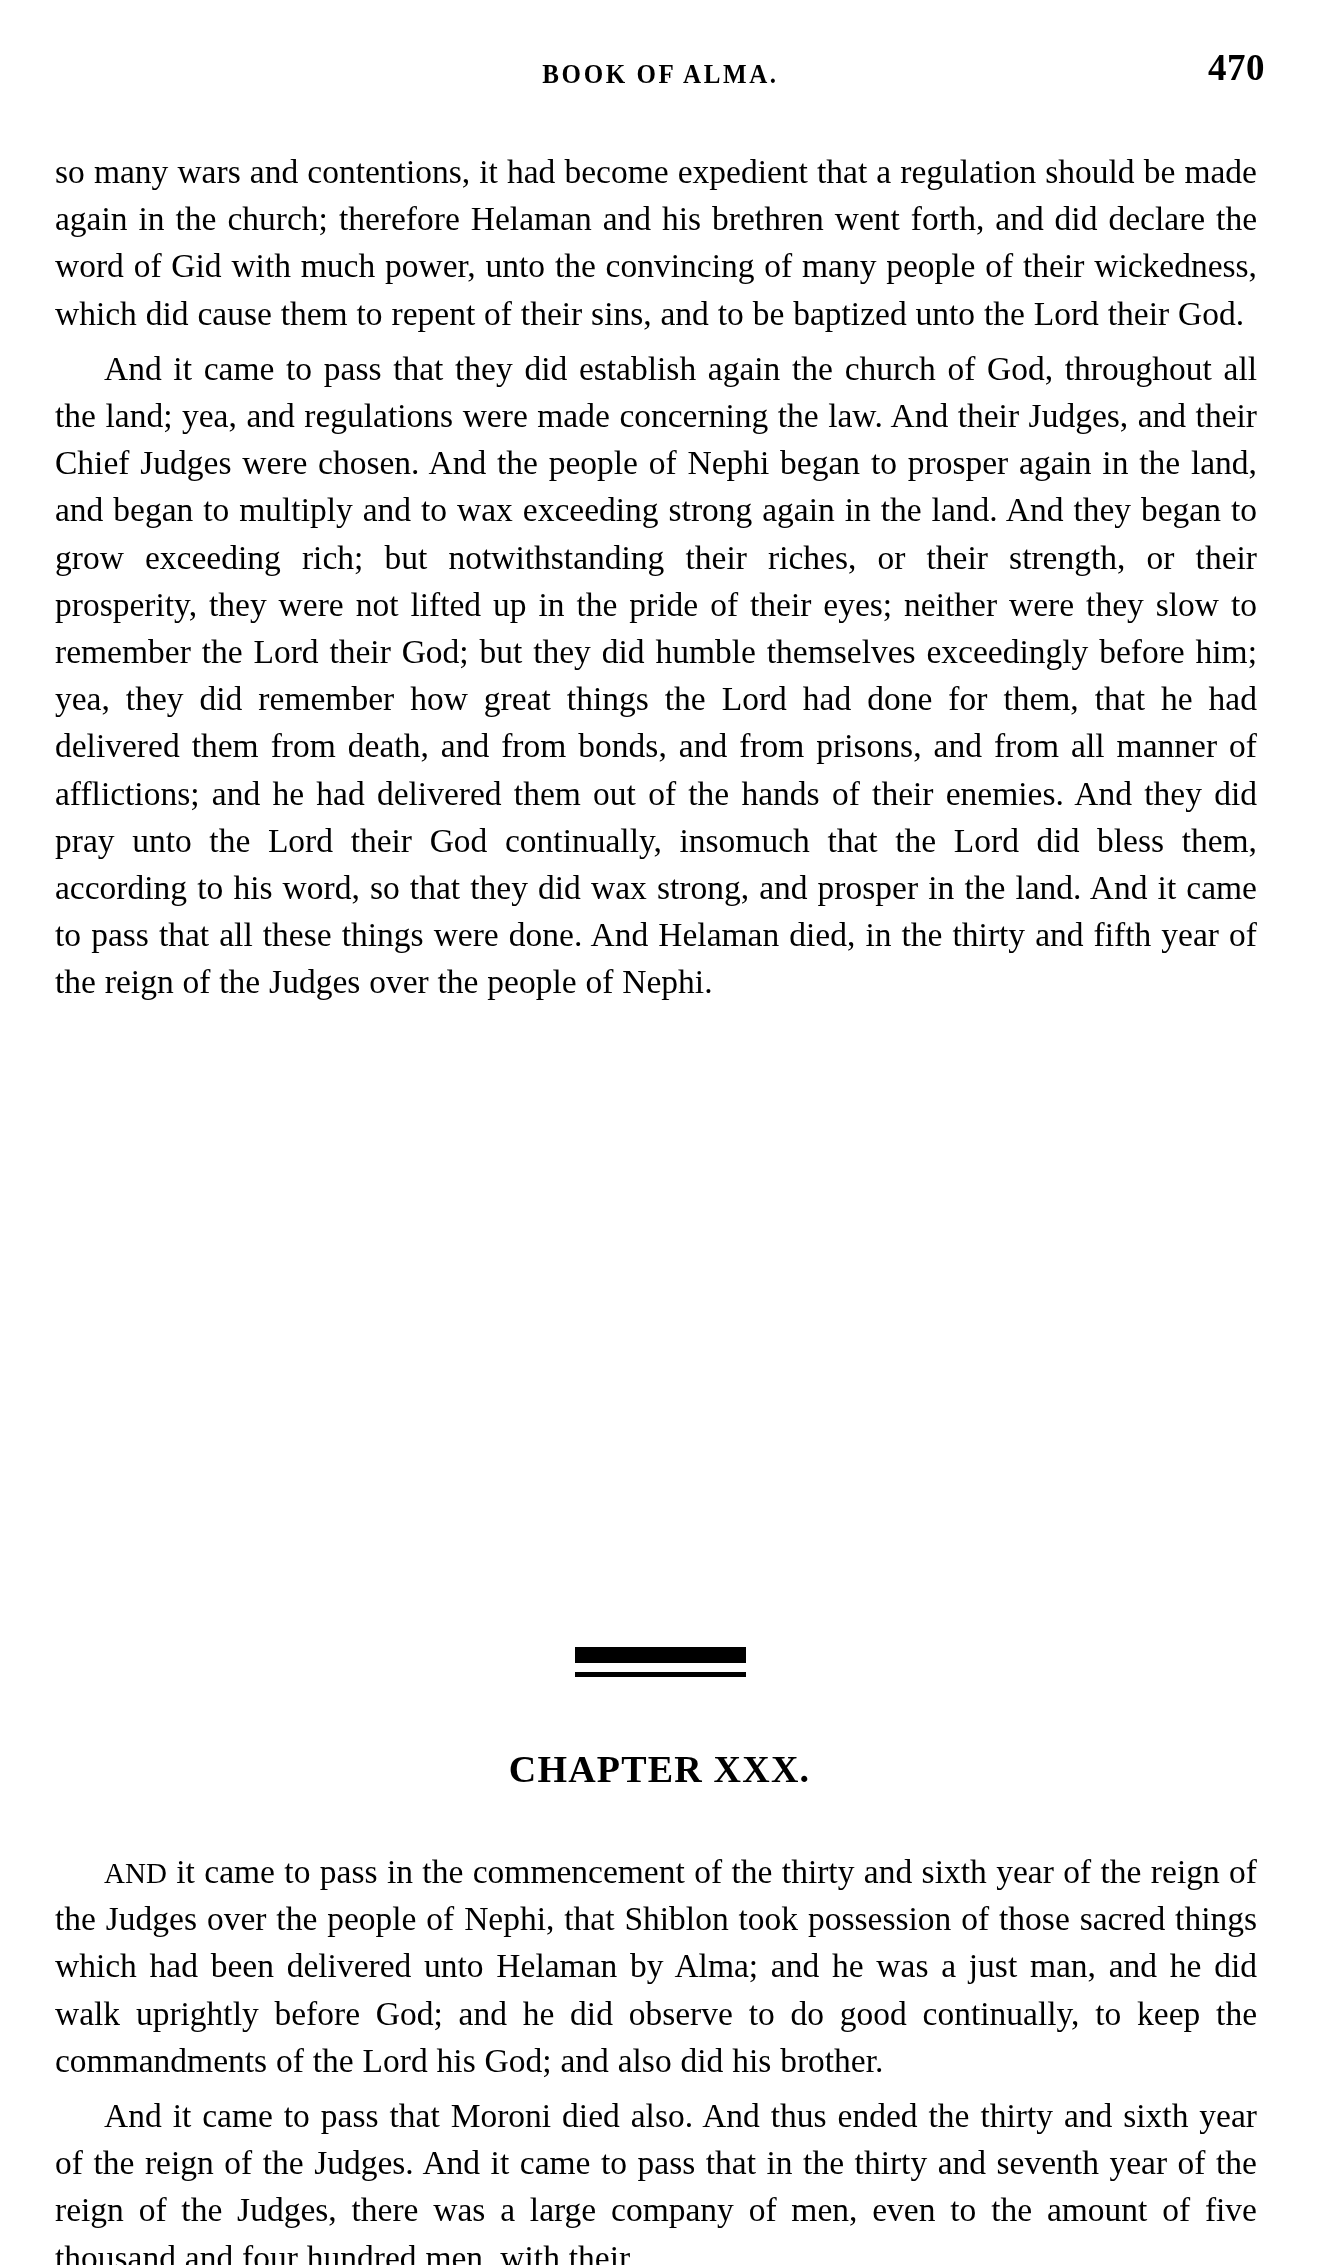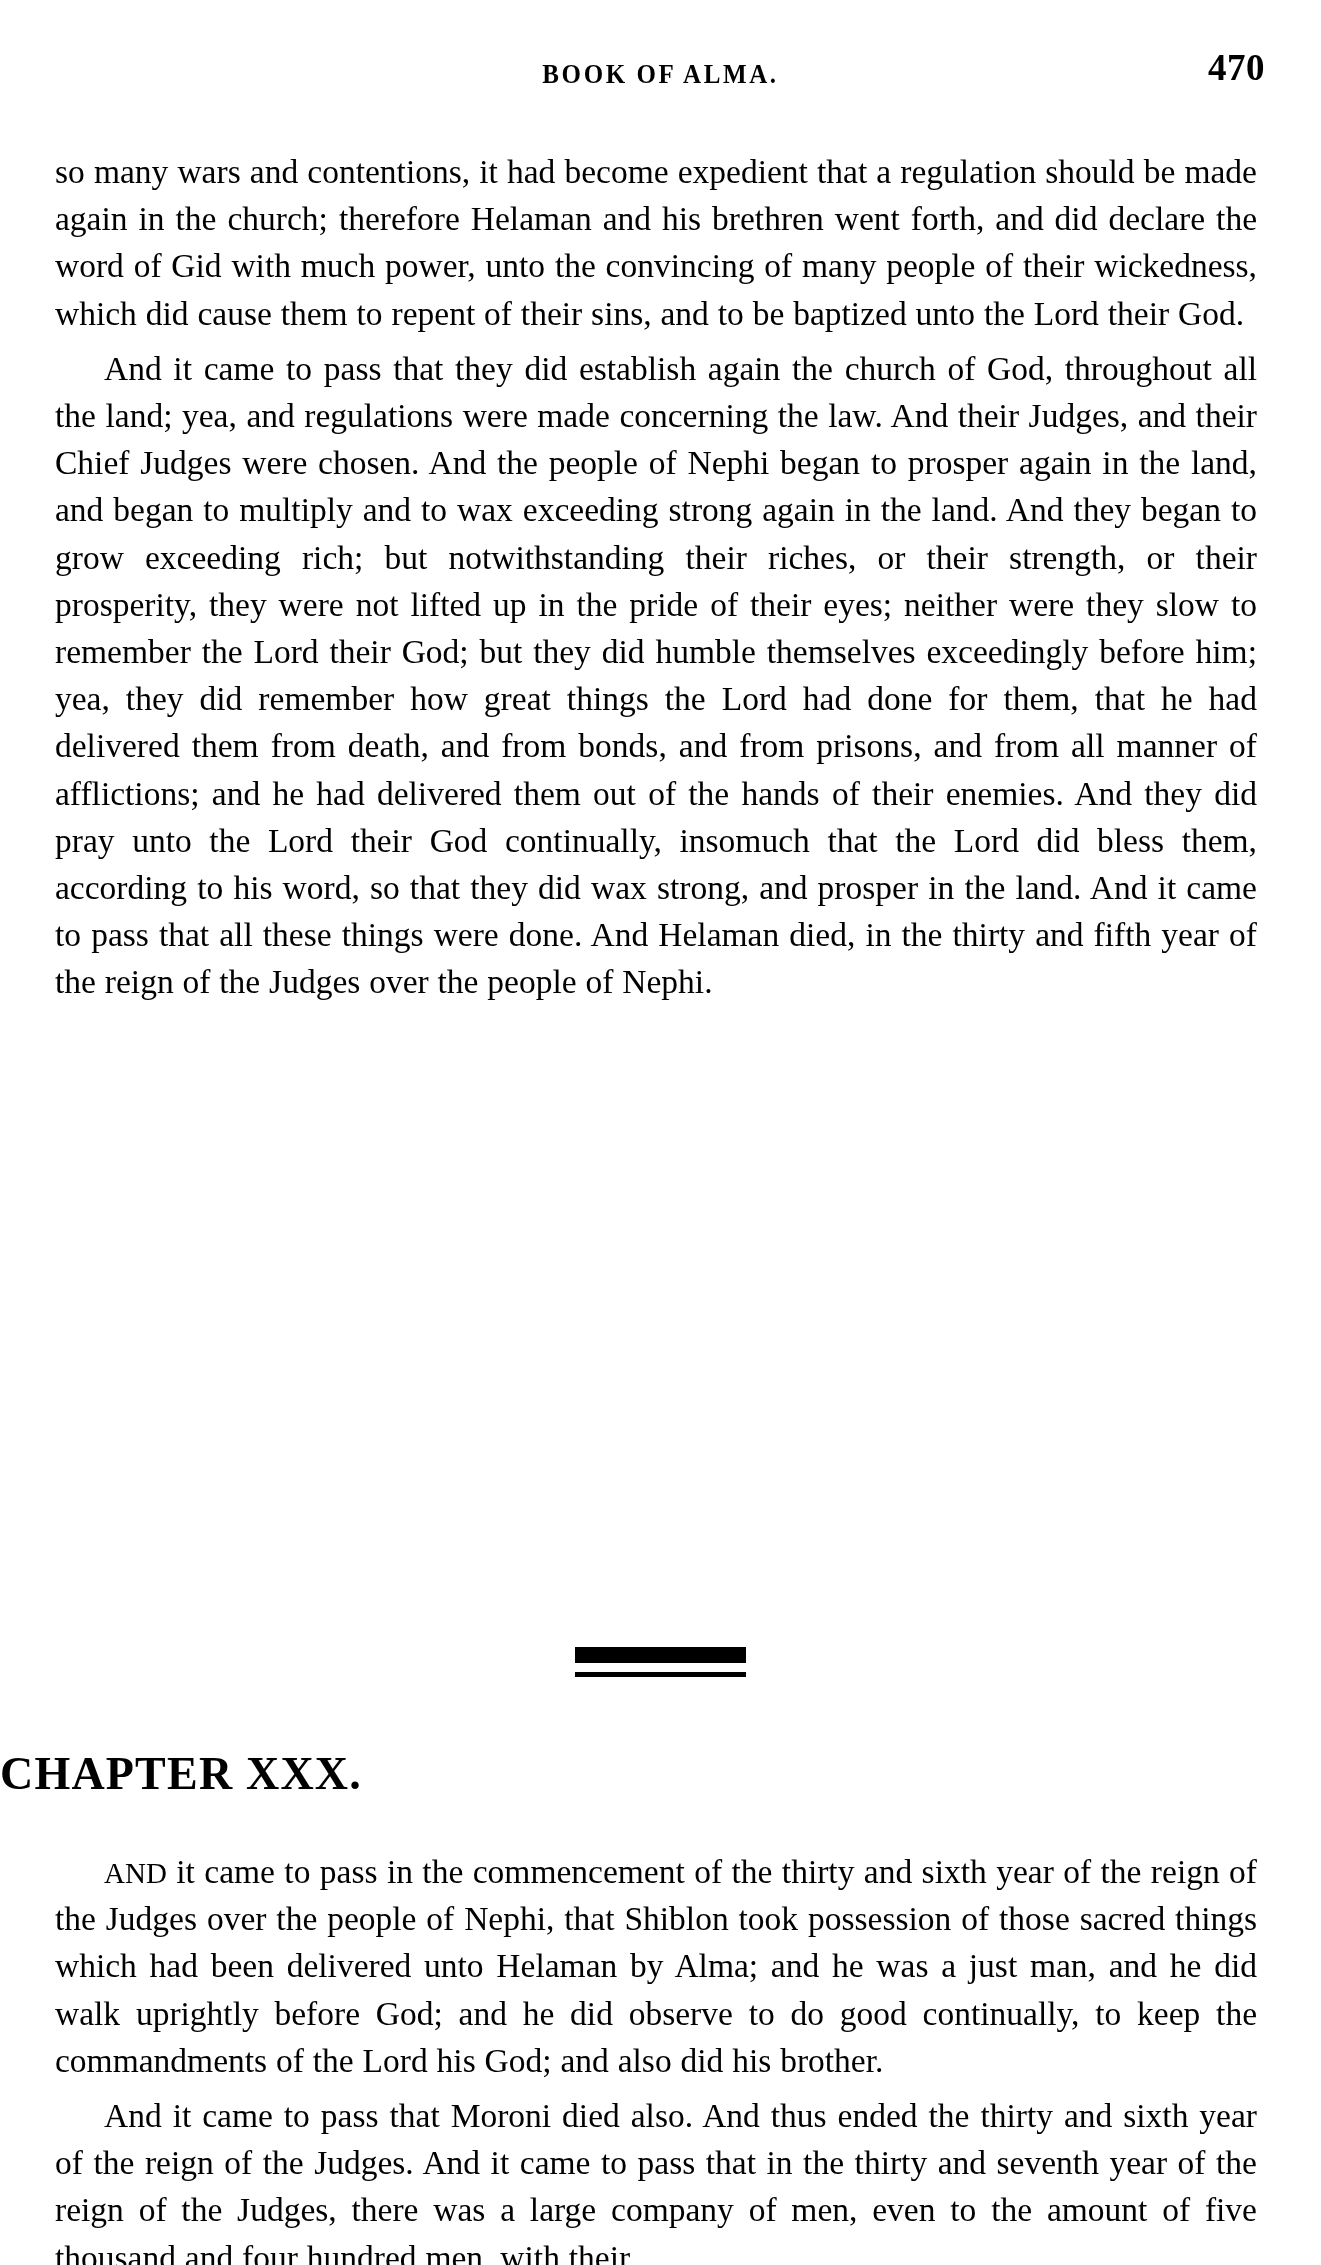--- a/index.html
+++ b/index.html
@@ -104,23 +104,23 @@
     background: #000000;
     width: 100%;
   }
 
   
   .chapter-heading {
     position: absolute;
     left: 0;
     right: 2px;
     top: 1747px;
-    text-align: left;
+    text-align: center;
     font-weight: bold;
-    font-size: 46px;
+    font-size: 38px;
     letter-spacing: 1.2px;
   }
 
   
   .body-block-2 {
     position: absolute;
     left: 47px;
     top: 1838px;
     width: 1218px;
   }

